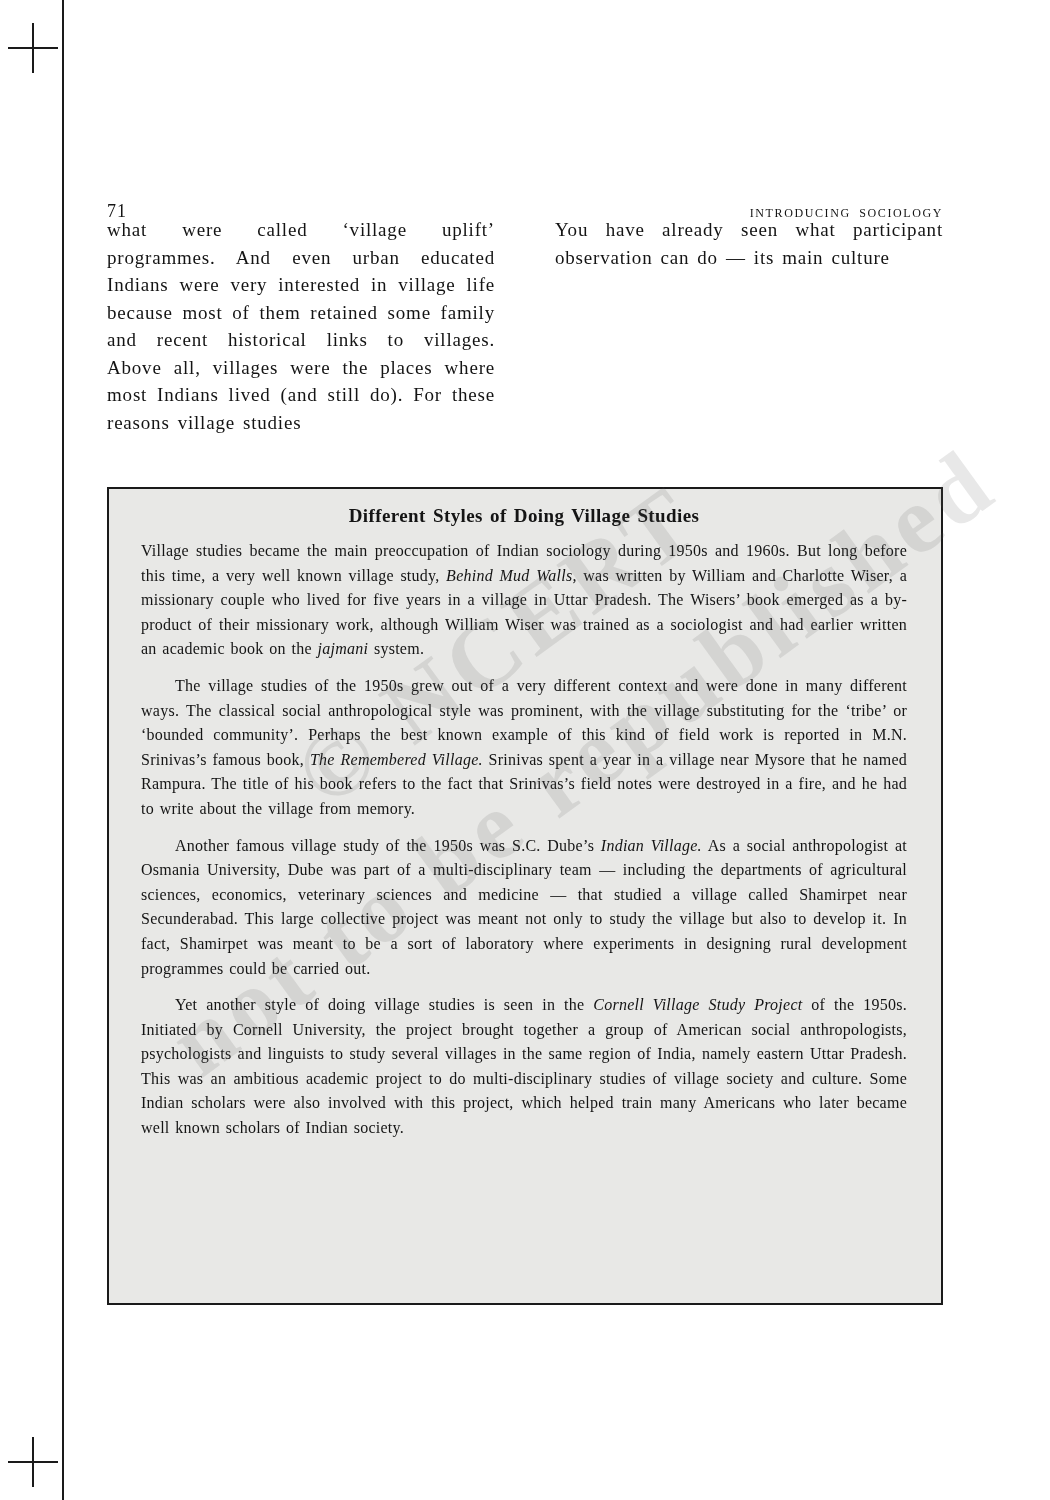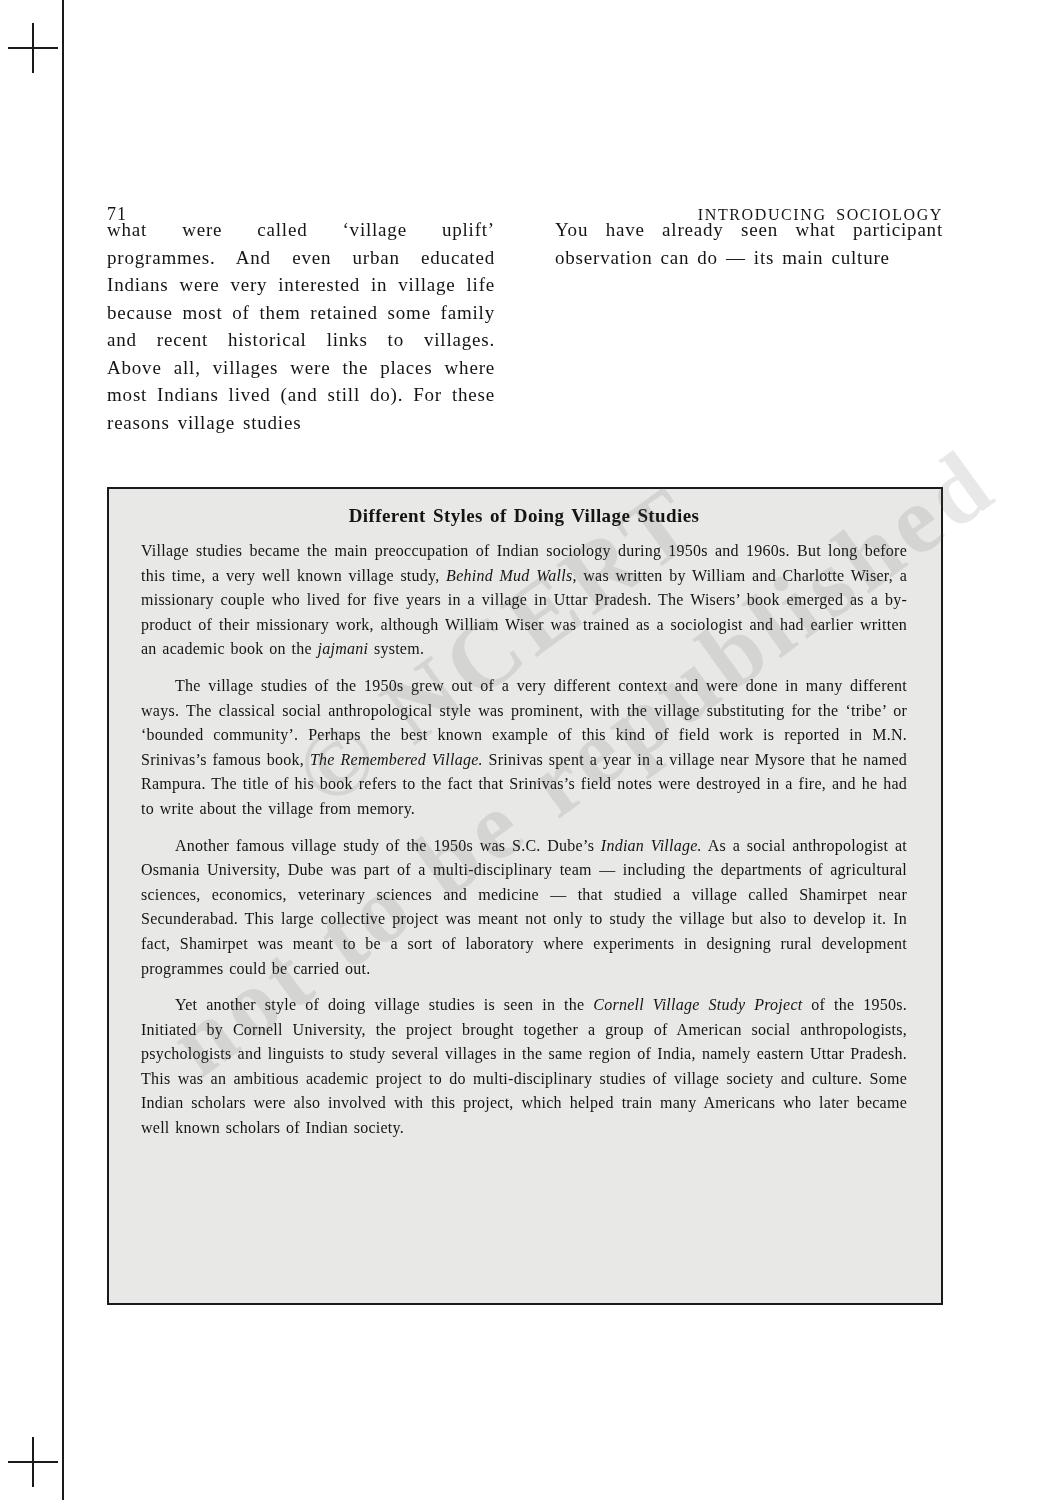--- a/index.html
+++ b/index.html
@@ -23,21 +23,21 @@
   .left-rule {
     position:absolute; left:62px; top:0; width:2px; height:1500px; background:#1a1a1a;
   }
 
   
   .header {
     position:absolute; left:107px; top:162px; width:836px;
     display:flex; justify-content:space-between; align-items:baseline;
   }
   .page-num { font-size:18px; letter-spacing:1px; }
-  .running-head { font-size:16px; letter-spacing:1.6px; word-spacing:4px;margin-top:44px; }
+  .running-head { font-size:12px; letter-spacing:1.6px; word-spacing:4px;margin-top:44px; }
 
   
   .columns {
     position:absolute; left:107px; top:216px; width:836px;
     display:flex; gap:60px;
   }
   .col { width:398px; }
   .col p {
     margin:0; font-size:19px; line-height:27.5px;
     text-align:justify; letter-spacing:0.8px; word-spacing:2.5px;

